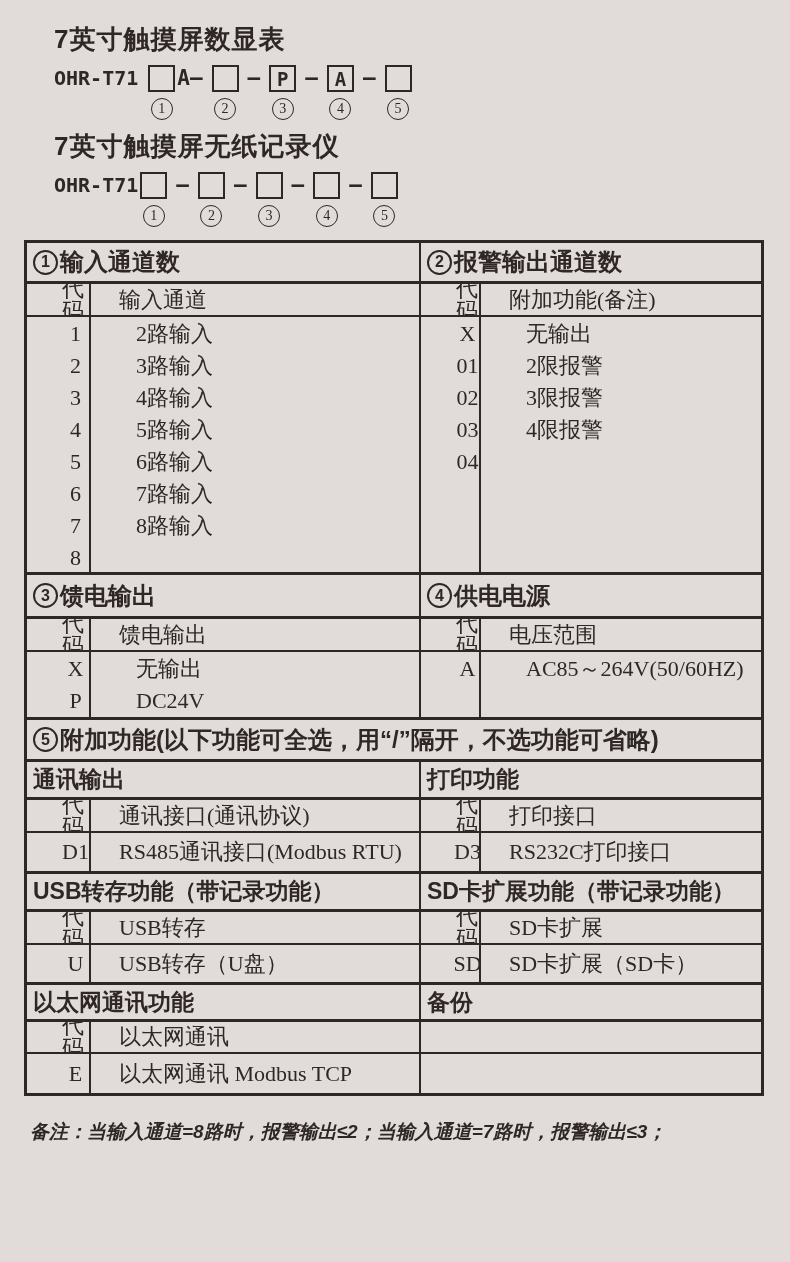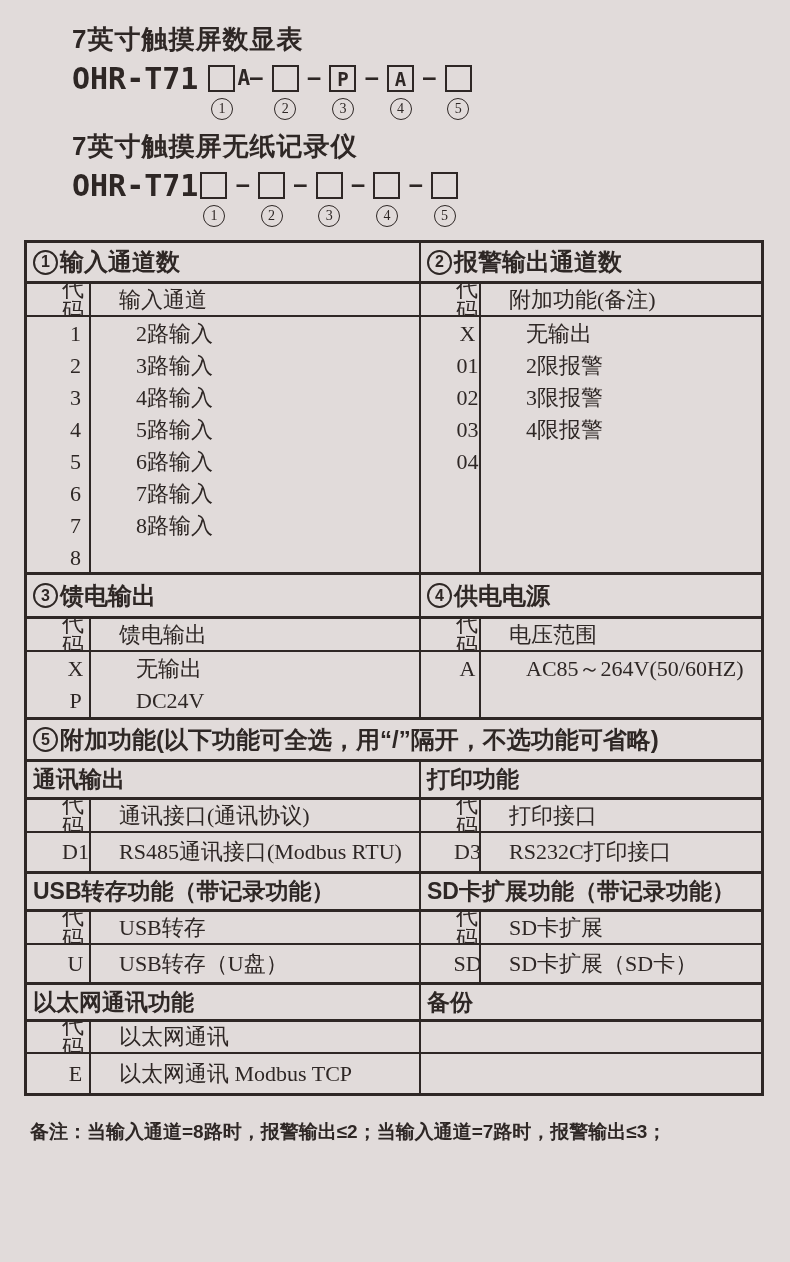--- a/index.html
+++ b/index.html
@@ -10,33 +10,33 @@
   html,body{background:var(--background);}
   body{
     width:790px;height:1262px;
     font-family:"Liberation Serif",serif;
     color:var(--ink);
     overflow:hidden;
   }
   .page{width:790px;height:1262px;padding-top:24px;}
 
   
-  .hdr{margin-left:72px;}
+  .hdr{margin-left:54px;}
   .ptitle{
     font-family:"Liberation Sans",sans-serif;
     font-weight:700;font-size:26px;line-height:31px;
     margin-bottom:10px;letter-spacing:1px;
   }
   .model-line{
     display:flex;align-items:flex-start;
     margin-bottom:10px;height:56px;
   }
   .prefix{
     font-family:"DejaVu Sans Mono",monospace;
-    font-weight:700;font-size:30px;line-height:27px;
+    font-weight:700;font-size:20px;line-height:27px;
     margin-right:10px;letter-spacing:0px;
   }
   .prefix.nogap{margin-right:2px;}
   .unit{display:inline-flex;flex-direction:column;align-items:center;}
   .box{
     width:27px;height:27px;border:2px solid var(--ink);
     display:flex;align-items:center;justify-content:center;
     font-family:"DejaVu Sans Mono",monospace;font-weight:700;font-size:19px;
   }
   .mnum{
@@ -95,21 +95,21 @@
   .stack .ln{line-height:32px;height:32px;}
   .stack.ctr .ln{text-align:center;}
   .stack.lft .ln{padding-left:10px;}
   .empty-cell{}
 
   
   .note{
     margin:22px 0 0 30px;
     font-family:"Liberation Sans",sans-serif;
     font-weight:700;font-size:19px;line-height:27px;
-    display:flex;align-items:flex-start;
+    display:flex;align-items:flex-start;font-style:italic;
   }
   .note-label{white-space:nowrap;}
   .note-lines{display:flex;flex-direction:row;}
 </style>
 </head>
 <body>
 
 <div class="page">
 
   <div class="hdr">

